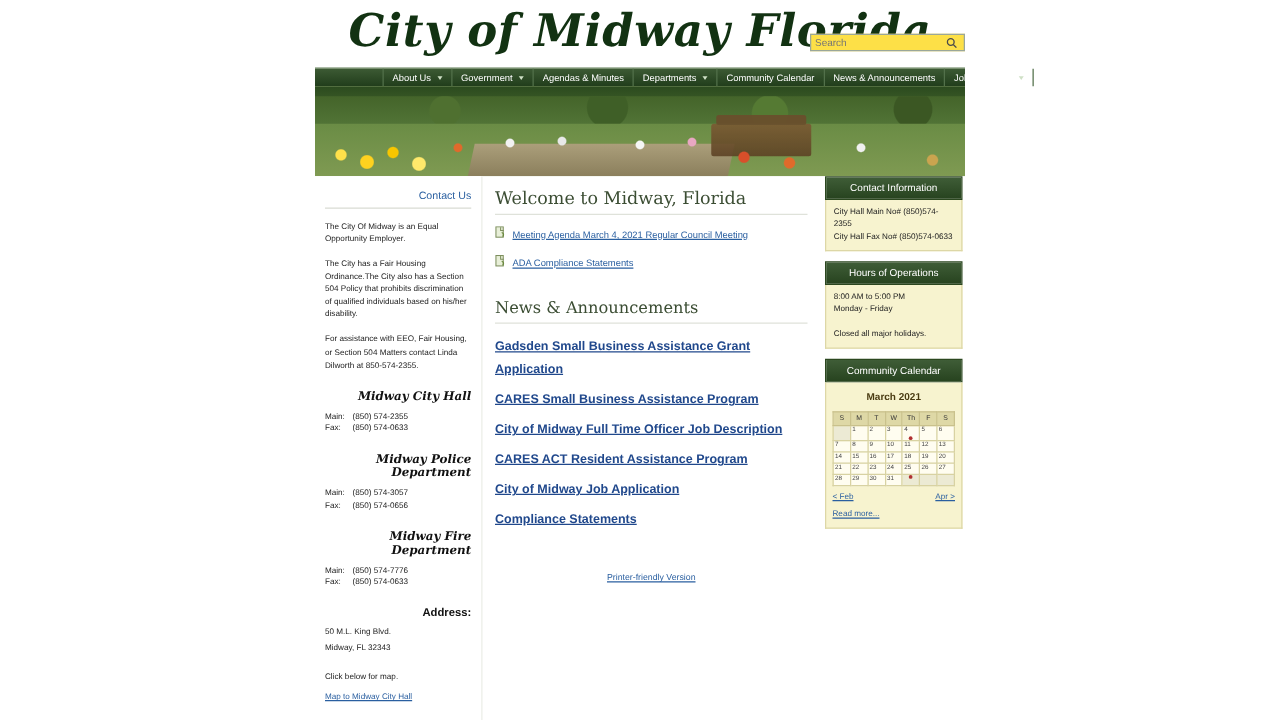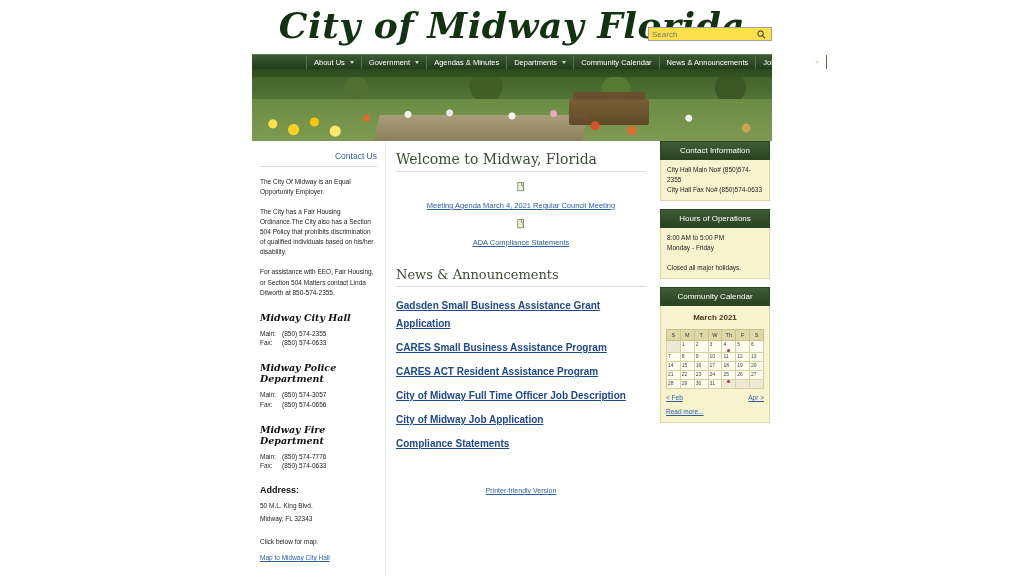--- a/index.html
+++ b/index.html
@@ -192,20 +192,21 @@
     line-height: 1.55;
     margin: 10px 0 0 0;
   }
   .left-h {
     font-family: "DejaVu Serif", serif;
     font-style: italic;
     font-weight: bold;
     font-size: 9.5px;
     color: #111;
     margin: 14px 0 6px 0;
+    text-align: right;
   }
   .left-h.plain {
     font-style: normal;
     font-family: "Liberation Sans", sans-serif;
     font-size: 9px;
   }
   .kv {
     font-size: 6.5px;
     color: #222;
     line-height: 1.5;
@@ -229,21 +230,20 @@
     color: #3b4d33;
     font-weight: normal;
     margin: 4px 0 6px 0;
     padding-bottom: 4px;
     border-bottom: 1px solid #dfe2da;
   }
   .doc-list { list-style: none; margin: 6px 0 0 0; padding: 0; }
   .doc-list li {
     display: flex; align-items: center; gap: 5px;
     margin-bottom: 5px;
-    flex-direction: column;
   }
   .doc-icon { width: 9px; height: 10px; flex: 0 0 auto; }
   .doc-list a {
     font-size: 7.5px;
     color: #2a5fa0;
     text-decoration: underline;
   }
   .section-title {
     font-family: "DejaVu Serif", serif;
     font-size: 13px;
@@ -469,22 +469,22 @@
               </svg></span>
             <a>ADA Compliance Statements</a>
           </li>
         </ul>
 
       <h2 class="section-title">News &amp; Announcements</h2>
 
       <ul class="ann-list" id="ann-list">
           <li><a>Gadsden Small Business Assistance Grant Application</a></li>
           <li><a>CARES Small Business Assistance Program</a></li>
+          <li><a>City of Midway Full Time Officer Job Description</a></li>
           <li><a>CARES ACT Resident Assistance Program</a></li>
-          <li><a>City of Midway Full Time Officer Job Description</a></li>
           <li><a>City of Midway Job Application</a></li>
           <li><a>Compliance Statements</a></li>
         </ul>
 
       <a class="printer">Printer-friendly Version</a>
     </div>
 
     <div class="col-right">
 
       <div class="panel">

